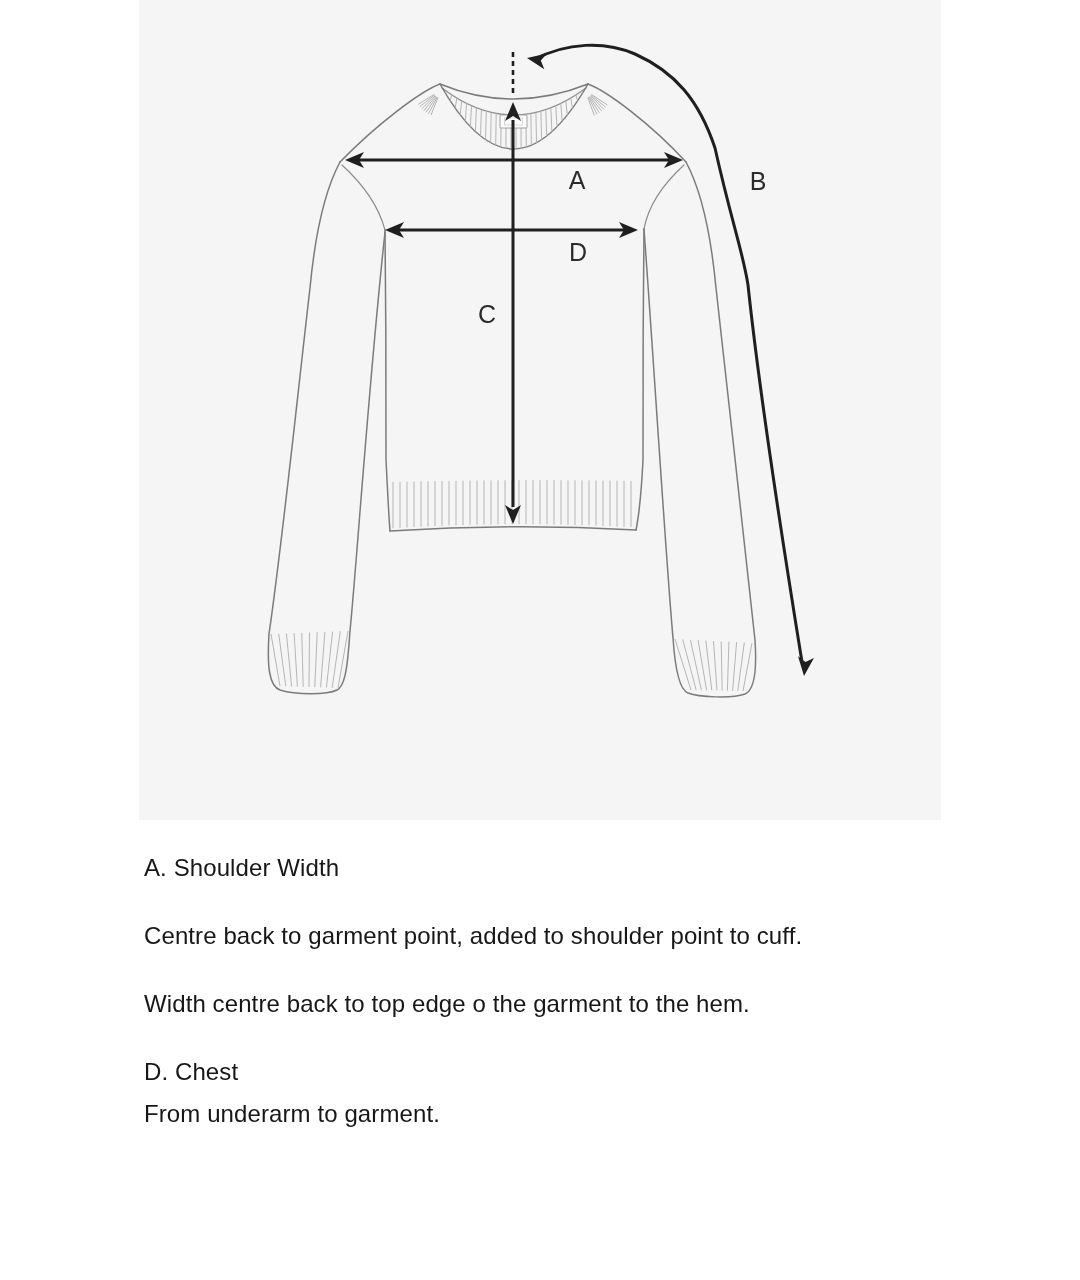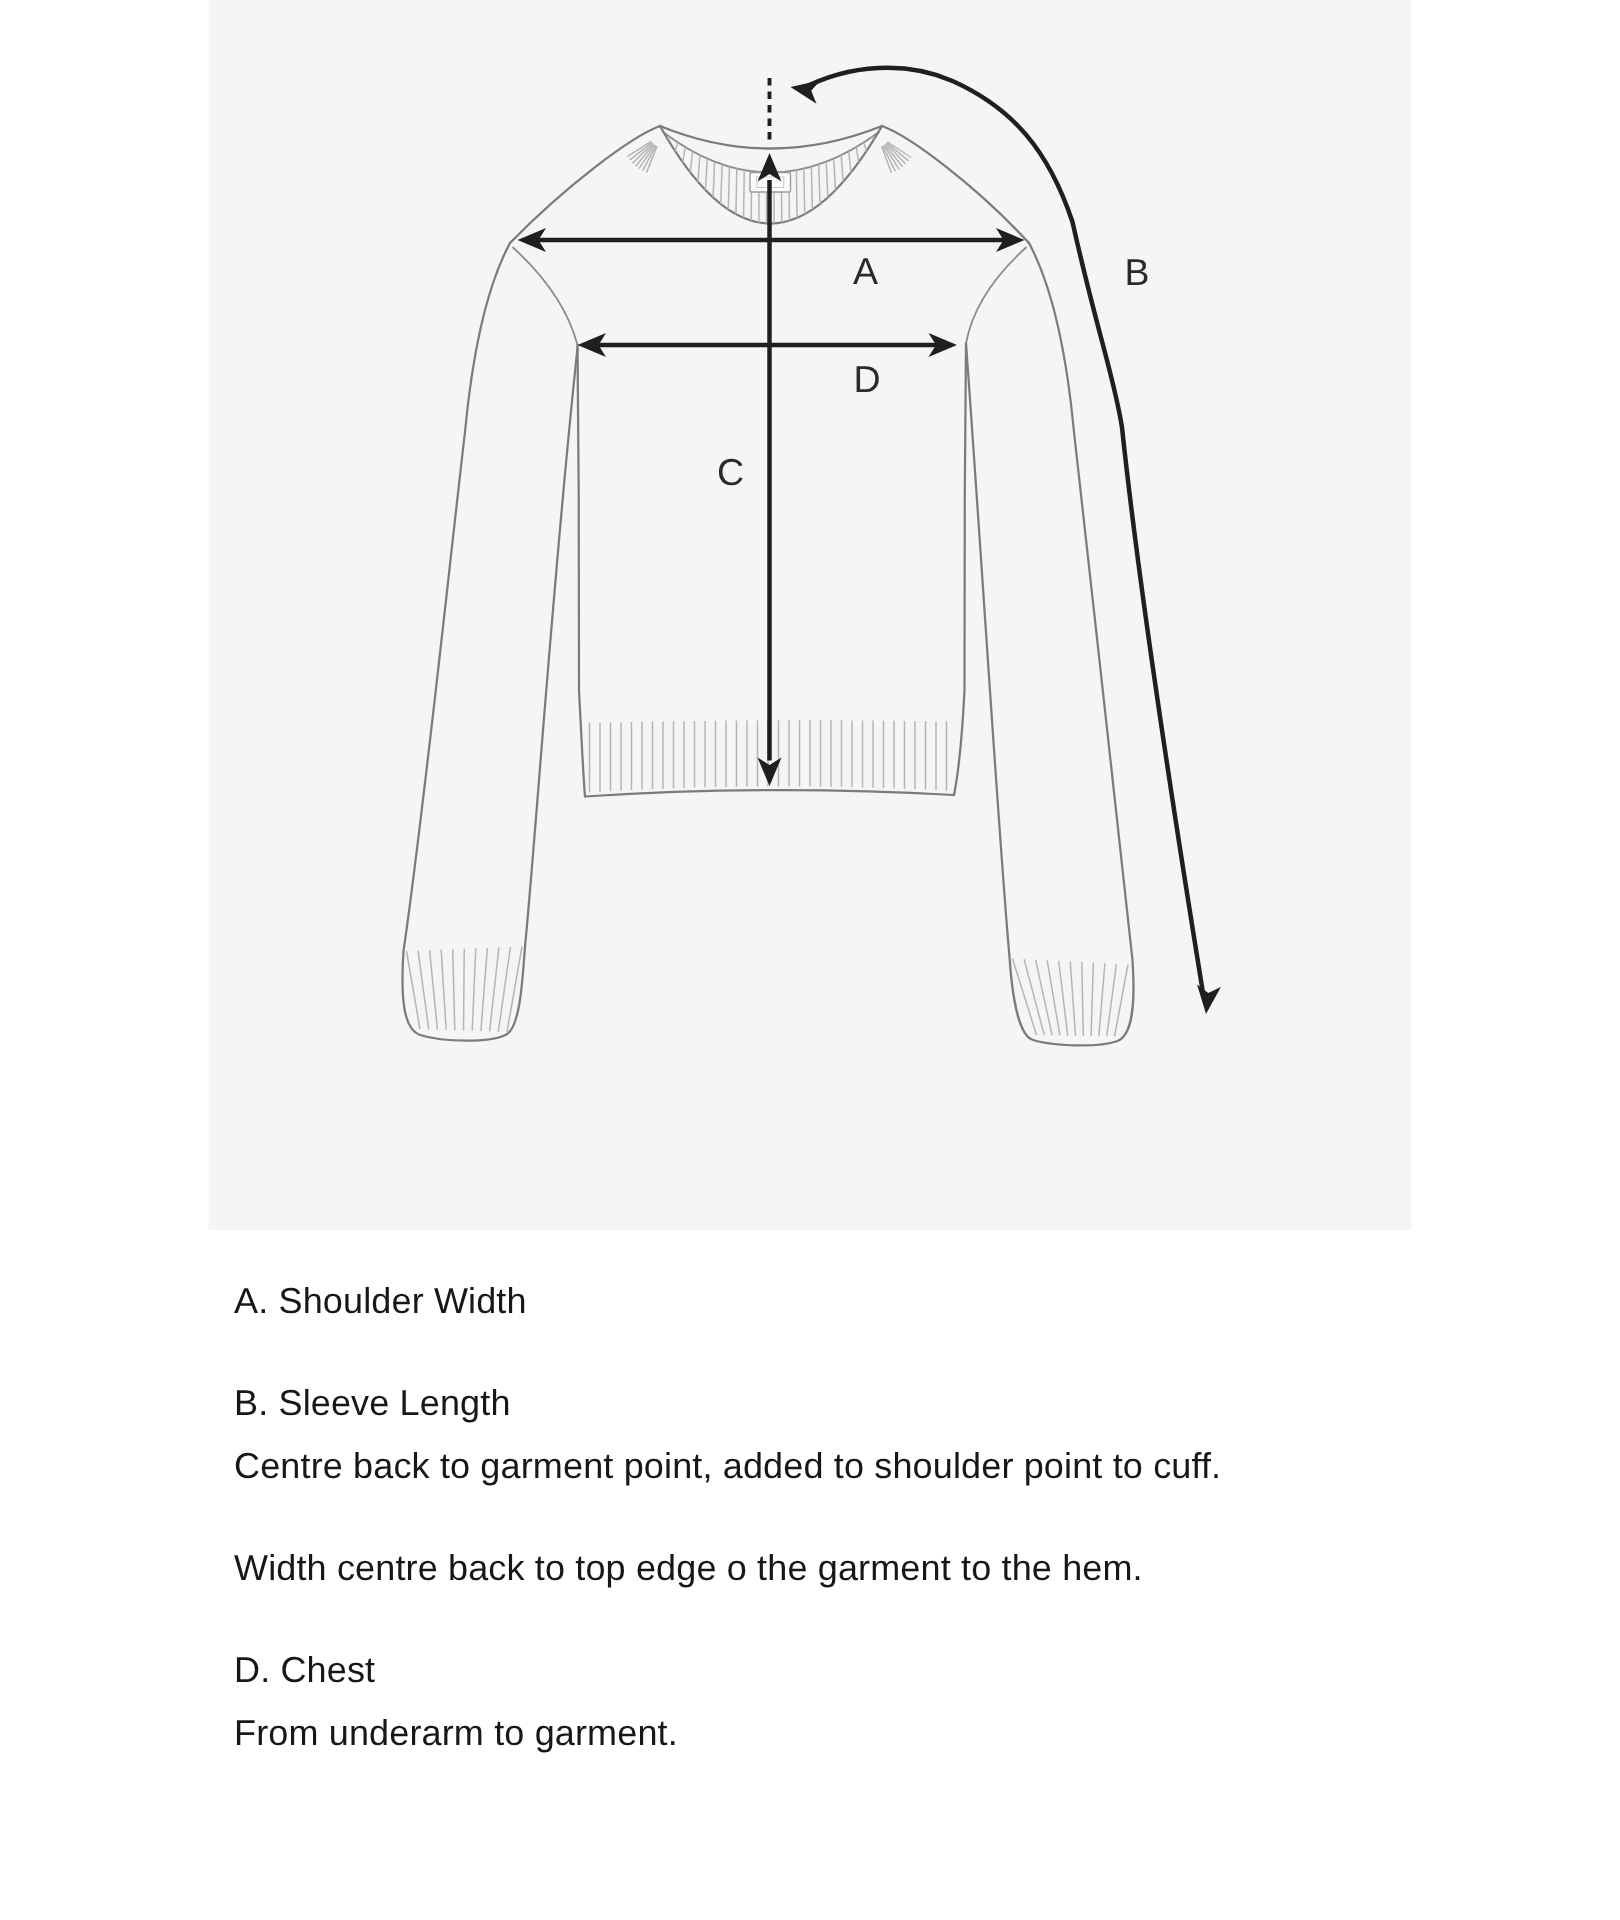--- a/index.html
+++ b/index.html
@@ -25,21 +25,21 @@
   .arrows line.dashed{stroke-dasharray:5 4;stroke-width:2.6;}
   .arrows polygon{fill:#1f1f1f;stroke:none;}
   .measure-letter{
     font-family:"Liberation Sans",sans-serif;
     font-size:25px;fill:#2b2b2b;
   }
   .tag rect.outer{fill:#fcfcfc;stroke:#999999;stroke-width:0.9;}
   .tag rect.inner{fill:none;stroke:#c9c9c9;stroke-width:0.7;}
 
   .legend{padding:27px 140px 0 140px;}
-  .measure-item{margin:0 0 26px 16px;}
+  .measure-item{margin:0 0 26px 4px;}
   .measure-item p{
     margin:0;
     font-size:24px;
     line-height:42px;
     color:#171717;
     letter-spacing:0.1px;
   }
 </style>
 </head>
 <body>
@@ -228,21 +228,20 @@
       <text class="measure-letter" x="348" y="323" text-anchor="middle">C</text>
       <text class="measure-letter" x="439" y="261" text-anchor="middle">D</text>
     </svg>
   </div>
 
   <div class="legend">
     <div class="measure-item">
       <p>A. Shoulder Width</p>
     </div>
     <div class="measure-item">
-      <p>B. Sleeve Length</p>
       <p>Centre back to garment point, added to shoulder point to cuff.</p>
     </div>
     <div class="measure-item">
       <p>Width centre back to top edge o the garment to the hem.</p>
     </div>
     <div class="measure-item">
       <p>D. Chest</p>
       <p>From underarm to garment.</p>
     </div>
   </div>

